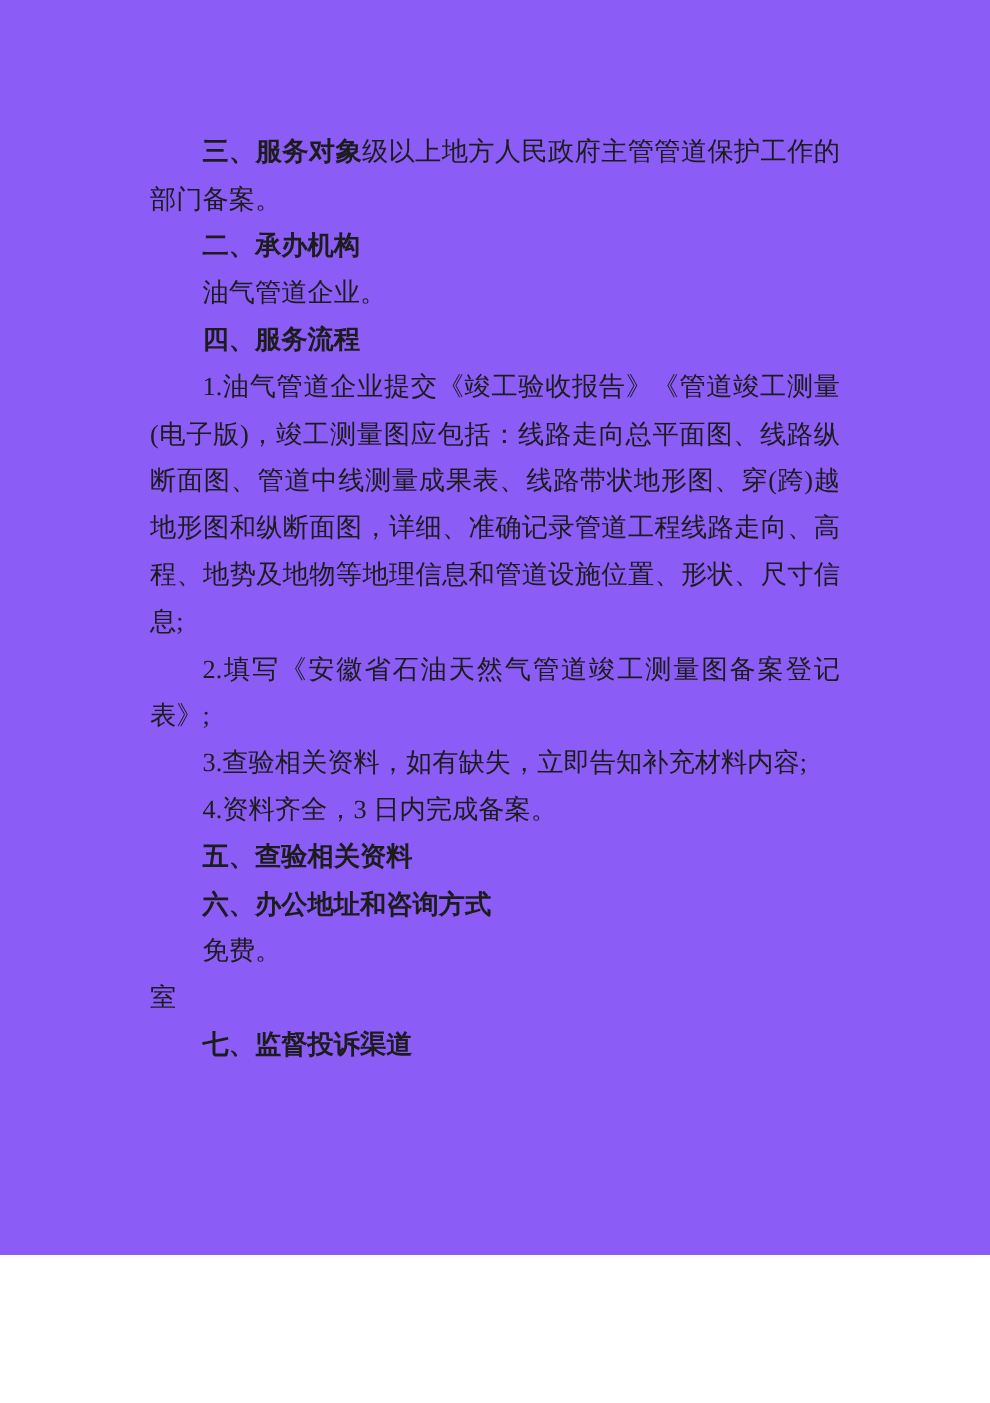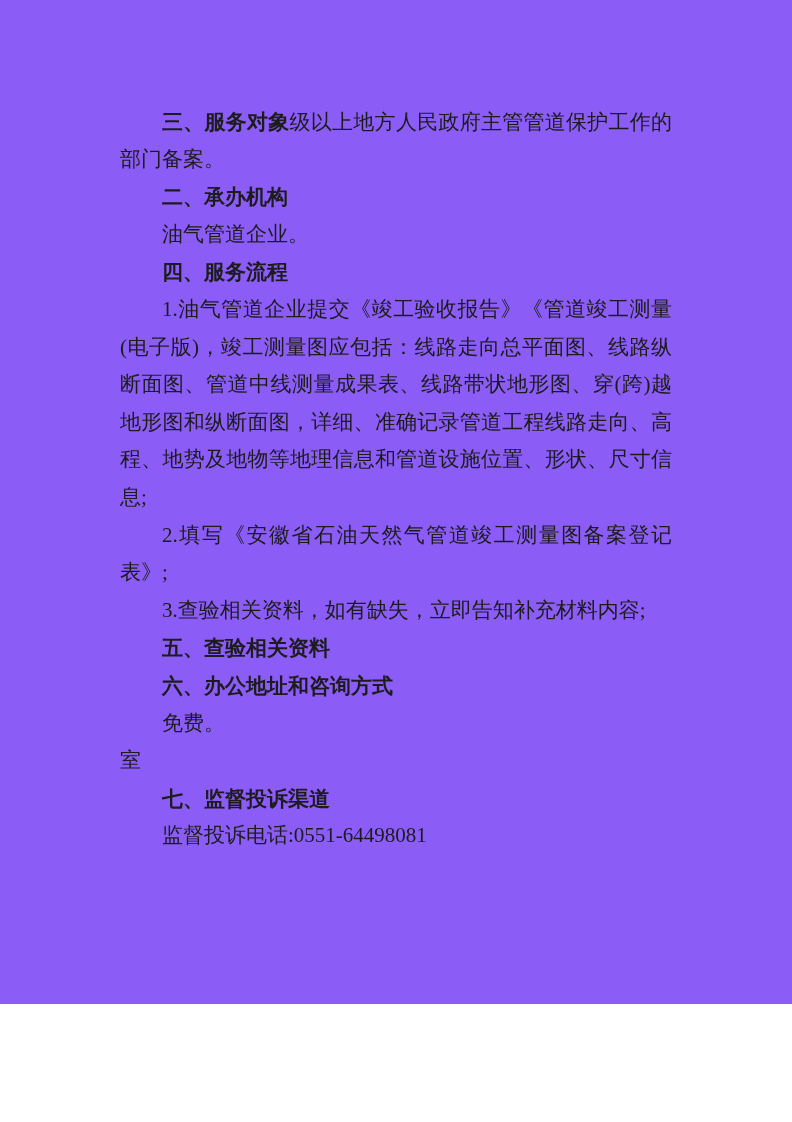--- a/index.html
+++ b/index.html
@@ -59,20 +59,20 @@
       <div class="line indent"><span class="heading-seg">四、服务流程</span></div>
       <div class="line indent justify"><span class="body-seg">1.油气管道企业提交《竣工验收报告》《管道竣工测量图》</span></div>
       <div class="line justify"><span class="body-seg">(电子版)，竣工测量图应包括：线路走向总平面图、线路纵</span></div>
       <div class="line justify"><span class="body-seg">断面图、管道中线测量成果表、线路带状地形图、穿(跨)越</span></div>
       <div class="line justify"><span class="body-seg">地形图和纵断面图，详细、准确记录管道工程线路走向、高</span></div>
       <div class="line justify"><span class="body-seg">程、地势及地物等地理信息和管道设施位置、形状、尺寸信</span></div>
       <div class="line"><span class="body-seg">息;</span></div>
       <div class="line indent justify"><span class="body-seg">2.填写《安徽省石油天然气管道竣工测量图备案登记</span></div>
       <div class="line"><span class="body-seg">表》;</span></div>
       <div class="line indent"><span class="body-seg">3.查验相关资料，如有缺失，立即告知补充材料内容;</span></div>
+      <div class="line indent"><span class="body-seg">4.资料齐全，3 日内完成备案。</span></div>
       <div class="line indent"><span class="heading-seg">五、查验相关资料</span></div>
       <div class="line indent"><span class="heading-seg">六、办公地址和咨询方式</span></div>
       <div class="line indent"><span class="body-seg">免费。</span></div>
       <div class="line"><span class="body-seg">室</span></div>
       <div class="line indent"><span class="heading-seg">七、监督投诉渠道</span></div>
-      <div class="line indent"><span class="body-seg">监督投诉电话:0551-64498081</span></div>
     </div>
 </div>
 
 </body></html>

